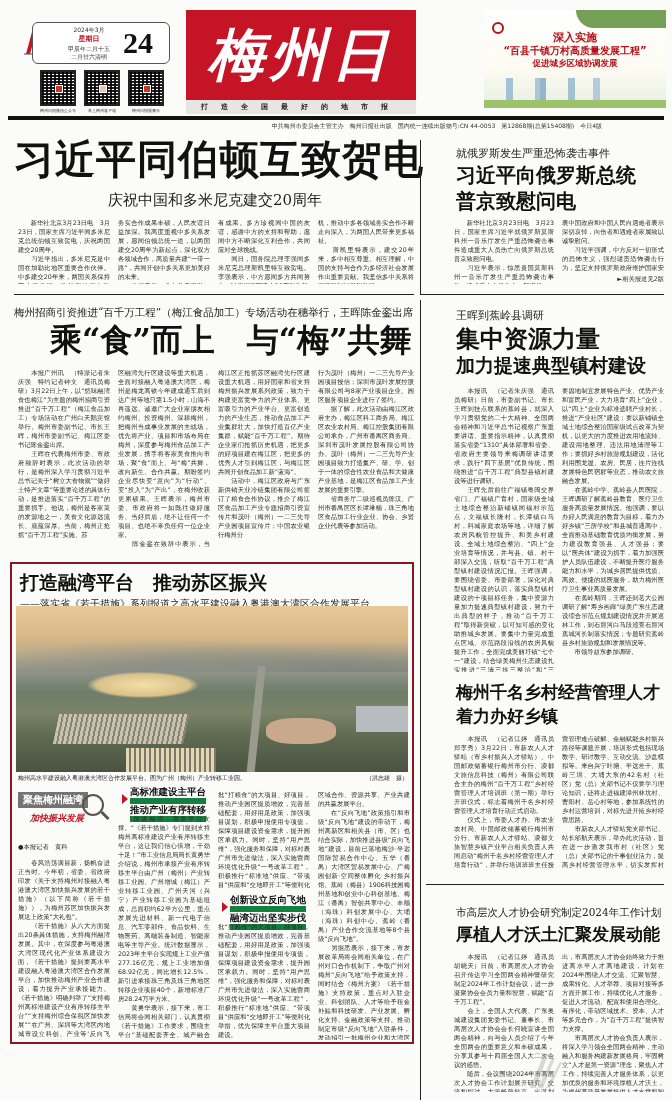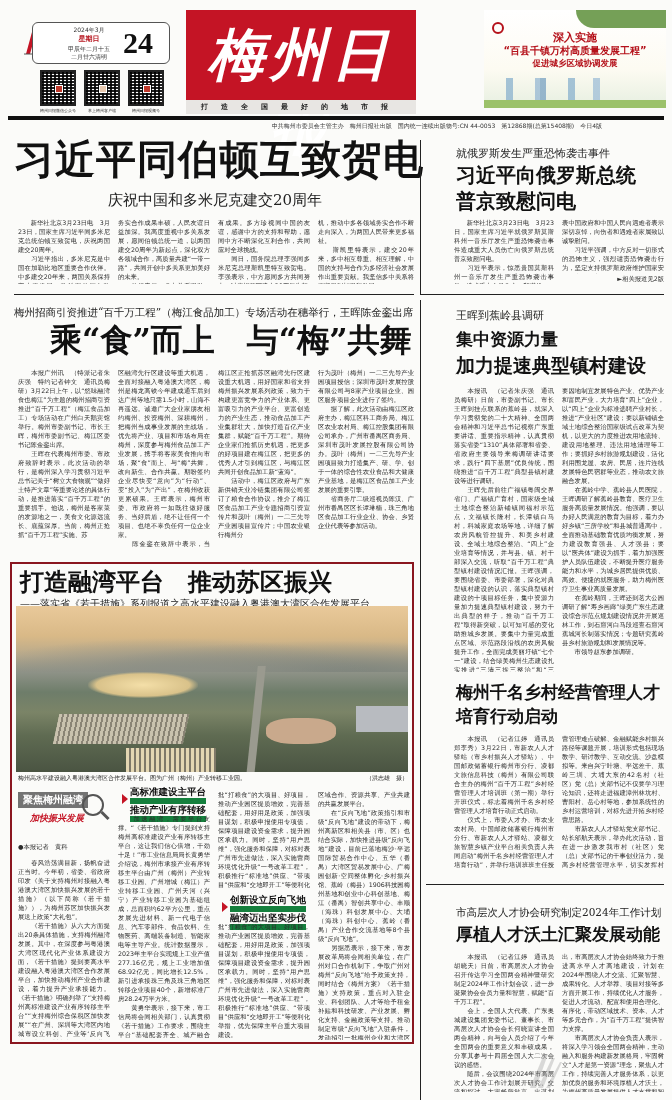--- a/index.html
+++ b/index.html
@@ -140,33 +140,33 @@
 　　王晖在代表梅州市委、市政府致辞时表示，此次活动的举行，是梅州深入学习贯彻习近平总书记关于“树立大食物观”“做好土特产文章”等重要论述的具体行动，是推进落实“百千万工程”的重要抓手。他说，梅州是客家菜的发源地之一，美食文化源远流长、底蕴深厚。当前，梅州正抢抓“百千万工程”实施、苏</div>
 <div class="col body" style="left: 118px; top: 368px; width: 92px; height: 180px; white-space: pre-line;">区融湾先行区建设等重大机遇，全面对接融入粤港澳大湾区，梅州是梅龙高铁今年建成通车后到达广州等地只需1.5小时，山海不再遥远。诚邀广大企业家朋友相约梅州、投资梅州、深耕梅州，把梅州当成事业发展的主战场，优先将产业、项目和市场布局在梅州，深度参与梅州食品加工产业发展，携手将客家美食推向市场，聚“食”而上、与“梅”共舞，改向新生、合作共赢。期盼签约企业尽快变“意向”为“行动”、变“投入”为“产出”，在梅州收获更累硕果。王晖表示，梅州市委、市政府将一如既往做好服务、当好后盾，绝不让任何一个项目、也绝不辜负任何一位企业家。
 　　陈金銮在致辞中表示，当前，</div>
 <div class="col body" style="left: 218px; top: 368px; width: 92px; height: 180px; white-space: pre-line;">梅江区正抢抓苏区融湾先行区建设重大机遇，用好国家和省支持梅州振兴发展系列政策，致力于构建更富竞争力的产业体系、更富吸引力的产业平台、更富创造力的产业生态，推动食品加工产业集群壮大，加快打造百亿产业集群，赋能“百千万工程”。期待企业家们抢抓历史机遇，把更多的好项目建在梅江区，把更多的优秀人才引到梅江区，与梅江区共同开创食品加工新“蓝海”。
 　　活动中，梅江区政府与广东新供销天业冷链集团有限公司签订了粮食合作协议，推介了梅江区食品加工产业专题招商引资宣传片和茂叶（梅州）一二三先导产业园项目宣传片；中国农业银行梅州分</div>
 <div class="col body" style="left: 318px; top: 368px; width: 96px; height: 180px; white-space: pre-line;">行为茂叶（梅州）一二三先导产业园项目授信；深圳市茂叶发展控股有限公司与8家产业项目企业、园区服务项目企业进行了签约。
 　　据了解，此次活动由梅江区政府主办，梅江区科工商务局、梅江区农业农村局、梅江控股集团有限公司承办，广州市番禺区商务局、深圳市茂叶发展控股有限公司协办。茂叶（梅州）一二三先导产业园项目致力打造集产、研、学、创于一体的综合性农业食品和大健康产业基地，是梅江区食品加工产业发展的重要引擎。
 　　省商务厅二级巡视员陈汉、广州市番禺区区长谭琳楠，珠三角地区食品加工行业企业、协会、乡贤企业代表等参加活动。</div>
 
 <div class="abs sub" style="left:456px;top:308px;font-size:11px">王晖到蕉岭县调研</div>
-<div class="abs h-big" style="left:456px;top:326px;font-size:17px;line-height:26px">集中资源力量</div>
+<div class="abs h-big" style="left:456px;top:326px;font-size:24px;line-height:26px">集中资源力量</div>
 <div class="abs h-big" style="left:456px;top:352px;font-size:19px;line-height:26px">加力提速典型镇村建设</div>
 <div class="col body" style="left: 454px; top: 386px; width: 100px; height: 286px; white-space: pre-line;">　　本报讯　（记者朱庆强　通讯员梅研）日前，市委副书记、市长王晖到挂点联系的蕉岭县，就深入学习贯彻党的二十大精神、全国两会精神和习近平总书记视察广东重要讲话、重要指示精神，认真贯彻落实省委“1310”具体部署和省委、省政府主要领导来梅调研讲话要求，践行“四下基层”优良传统，围绕推进“百千万工程”典型县镇村建设等进行调研。
 　　王晖先后前往广福镇粤闽交界省门、广福镇广育村，国家级全域土地综合整治新铺镇同福村示范点，文福镇长隆村，长潭镇白马村，科城家庭农场等地，详细了解农房风貌管控提升、和美乡村建设、全域土地综合整治、“四上”企业培育等情况，并与县、镇、村干部深入交流，听取“百千万工程”典型镇村建设情况汇报。王晖强调，要围绕省委、市委部署，深化对典型镇村建设的认识，落实典型镇村建设的十项目标任务，集中资源力量加力提速典型镇村建设，努力干出典型的样子，推动“百千万工程”取得新突破，以可知可感的变化助推城乡发展。要集中力量完成重点区域、示范路段沿线的农房风貌提升工作，全面完成美丽圩镇“七个一”建设，结合绿美梅州生态建设扎实推进“三清三拆三整治”和“三线”整治等工作，建设宜居宜业和美乡村；</div>
 <div class="col body" style="left: 562px; top: 386px; width: 102px; height: 286px; white-space: pre-line;">要因地制宜发展特色产业、优势产业和富民产业，大力培育“四上”企业，以“四上”企业为标准选聘产业村长，推进“产业社区”建设；要以新铺镇全域土地综合整治国家级试点改革为契机，以更大的力度推进农用地流转、建设用地整理、违法用地清理等工作；要抓好乡村旅游规划建设，活化利用围龙屋、农房、民居，连片连线发展特色民宿群等业态，推动农文旅融合发展。
 　　在蕉岭中学、蕉岭县人民医院，王晖调研了解蕉岭县教育、医疗卫生服务高质量发展情况。他强调，要以办好人民满意的教育为目标，着力办好乡镇“三所学校”和县城普通高中，全面推动基础教育优质均衡发展，努力建设教育强县、人才强县；要以“医共体”建设为抓手，着力加强医护人员队伍建设，不断提升医疗服务能力和水平，为城乡居民提供优质、高效、便捷的就医服务，助力梅州医疗卫生事业高质量发展。
 　　在蕉岭期间，王晖还到茗大公园调研了解“寿乡画廊”绿美广东生态建设综合示范点规划建设情况并开展巡林工作，到石窟河白马段巡查石窟河蕉城河长制落实情况；专题研究蕉岭县乡村旅游规划和发展情况等。
 　　市领导赵东参加调研。</div>
 
 <div class="abs hline" style="left:420px;top:300px;width:1px;height:800px"></div>
 
 <div class="abs red-frame"></div>
-<div class="abs h-big" style="left:20px;top:566px;font-size:24px;line-height:32px">打造融湾平台　推动苏区振兴</div>
+<div class="abs h-big" style="left:20px;top:566px;font-size:19px;line-height:32px">打造融湾平台　推动苏区振兴</div>
 <div class="abs sub" style="left:20px;top:598px;font-size:10px;line-height:12px">——落实省《若干措施》系列报道之高水平建设融入粤港澳大湾区合作发展平台</div>
 
 <div class="abs photo">
   <div class="hills"></div>
   <div class="lake"></div>
   <div class="road"></div>
   <div class="fac1"></div>
   <div class="fac2"></div>
   <div class="fac3"></div>
   <div class="fac4"></div>
@@ -205,21 +205,21 @@
 </div>
 <div class="col body" style="left: 218px; top: 922px; width: 92px; height: 118px; white-space: pre-line;">批“打粮食”的大项目、好项目，推动产业园区提质增效，完善基础配套，用好用足政策，加强项目谋划，积极申报使用专项债，保障项目建设资金需求，提升园区承载力。同时，坚持“用户思维”，强化服务和保障，对标对表广州市先进做法，深入实施营商环境优化升级“一号改革工程”，积极推行“标准地”供应、“带项目”供应和“交地即开工”等便利化举措，优先保障主平台重大项目建设。
 　　除了建设产业有序转移主平台，梅州还在“反向飞地”上下功夫。“反向飞地”是“飞地经济”的一种，但与传统飞地恰好相反，是指产业基础相对薄弱、产业资源相对匮乏地区主动出击，到相对发达地区设立“飞地”，变传统“飞入地”为“飞出地”。
 　　“2023年12月24日，梅州市级‘反向飞地’——梅州（广州）科技创新中心在广州市海珠区挂牌成立。这是我市落实《梅州方案》和《若干措施》的重要举措，标志着梅州苏区对接融入粤港澳大湾区迈出了坚实的一步！”市发展改革局相关负责人表示，“反向飞地”借助湾区产业、科技、人才等资源优势，形成“研发+生产”“创新+孵化”等合作模式，推动湾区企业和梅州企业双向奔赴，搭建</div>
 
 <div class="col body" style="left: 318px; top: 790px; width: 92px; height: 250px; white-space: pre-line;">区域合作、资源共享、产业共建的共赢发展平台。
 　　在“反向飞地”政策指引和市级“反向飞地”建设的带动下，梅州高新区和相关县（市、区）也结合实际，加快推进县级“反向飞地”建设，目前已落地梅沙·平远国际贸易合作中心、五华（番禺）大湾区贸易发展中心、广梅园创新·空间整体孵化·乡村振兴馆、蕉岭（梅县）1906科技园梅州基地和创业中心科创基地、梅江（番禺）智创共享中心、丰顺（海珠）科创发展中心、大埔（海珠）科创中心、蕉岭（番禺）产业合作交流基地等8个县级“反向飞地”。
 　　另据悉表示，接下来，市发展改革局将会同相关单位，在广州对口合作机制下，争取广州对梅州“反向飞地”给予政策支持，同时结合《梅州方案》《若干措施》支持政策，重点对入驻企业、科创团队、人才等给予租金补贴和科技研发、产业发展、孵化支持、金融政策等支持。推动制定市级“反向飞地”入驻条件，发动招引一批梅州企业和大湾区科创企业、高端紧缺人才入驻，力争今年上半年正式运营，示范带动各县（市、区）“反向飞地”开展实质性运营，形成“1+N”的“反向飞地”建设模式，努力把“反向飞地”打造成为梅州在粤港澳大湾区的研发基地、人才驿站、企业服务和产品展示平台、孵化平台，成为梅州融湾中心。</div>
 
 <div class="abs h-big" style="left:456px;top:680px;font-size:17px;line-height:24px">梅州千名乡村经营管理人才</div>
-<div class="abs h-big" style="left:456px;top:704px;font-size:17px;line-height:24px">培育行动启动</div>
+<div class="abs h-big" style="left:456px;top:704px;font-size:17px;line-height:24px">着力办好乡镇</div>
 <div class="col body" style="left: 454px; top: 734px; width: 100px; height: 134px; white-space: pre-line;">　　本报讯　（记者江婷　通讯员郑李秀）3月22日，市新农人人才驿站（市乡村振兴人才驿站）、中国邮政储蓄银行梅州市分行、凌都文旅信息科技（梅州）有限公司联合主办的梅州“百千万工程”乡村经营管理人才培训班（第一期）举行开班仪式，标志着梅州千名乡村经营管理人才培育行动正式启动。
 　　仪式上，市委人才办、市农业农村局、中国邮政储蓄银行梅州市分行、市新农人人才驿站、凌都文旅智慧乡镇产业平台相关负责人共同启动“梅州千名乡村经营管理人才培育行动”，并举行培训班班主任授聘、班规宣读等仪式。
 　　据了解，首期培训班为期3天，将围绕乡村特色产业培育、乡村运</div>
 <div class="col body" style="left: 562px; top: 734px; width: 102px; height: 134px; white-space: pre-line;">营管理难点破解、金融赋能乡村振兴路径等课题开展，培训形式包括现场教学、研讨教学、互动交流、沙盘模拟等。来自兴宁叶塘、平远差干、蕉岭三圳、大埔大东的42名村（社区）党（总）支部书记不仅要学习理论知识，还将走进福建漳州林坑村、曹阳村、岳心村等地，参加系统性的乡村运营培训，对标先进开拓乡村经营思路。
 　　市新农人人才驿站党支部书记、站长邬航天表示，举办此次活动，旨在进一步激发我市村（社区）党（总）支部书记的干事创业活力，提高乡村经营管理水平，切实发挥村（社区）党（总）支部书记示范带动作用，为推动“百千万工程”提供坚实有力的人才支撑。</div>
 
 <div class="abs hline" style="left:426px;top:884px;width:238px"></div>
 
 <div class="abs sub" style="left:456px;top:906px;font-size:10.5px">市高层次人才协会研究制定2024年工作计划</div>
 <div class="abs h-big" style="left:456px;top:922px;font-size:17px;line-height:24px">厚植人才沃土汇聚发展动能</div>

